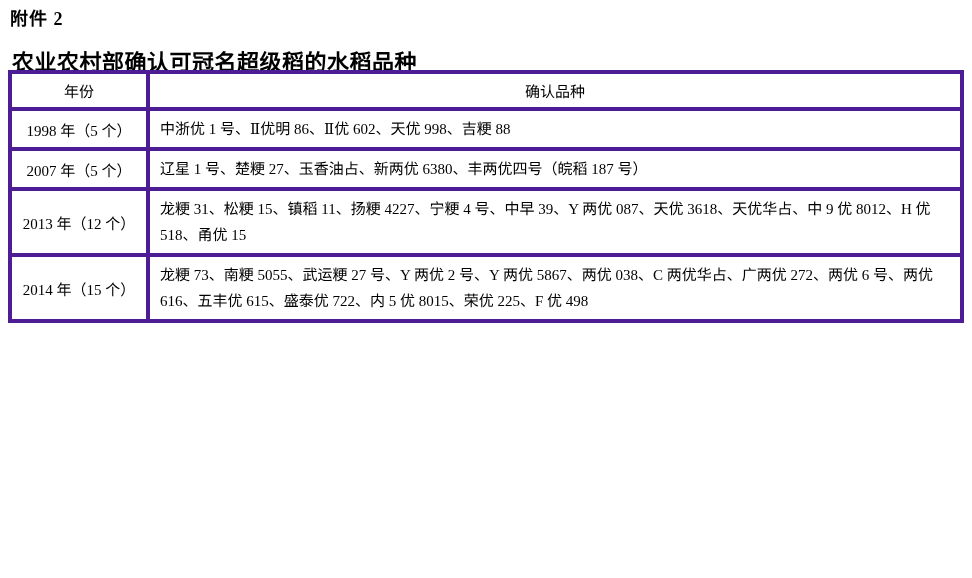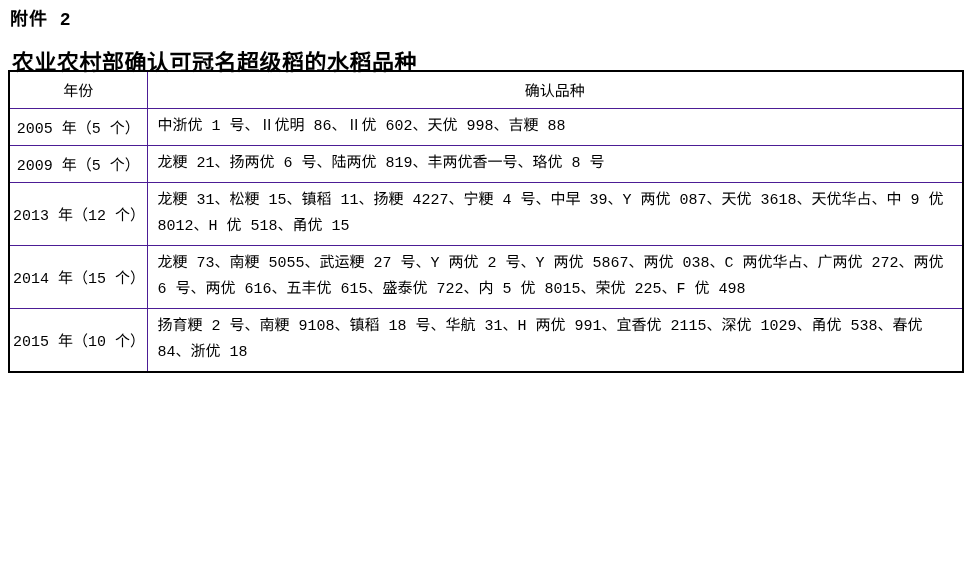--- a/index.html
+++ b/index.html
@@ -9,21 +9,20 @@
     color: #000000;
     font-family: "Liberation Serif", "DejaVu Serif", serif;
   }
   .page {
     position: relative;
     width: 972px;
     height: 578px;
     background: #ffffff;
     overflow: hidden;
     box-sizing: border-box;
-    font-family: Liberation Mono, monospace;
   }
   .attachment-label {
     position: absolute;
     left: 10px;
     top: 4px;
     font-size: 18px;
     font-weight: bold;
     letter-spacing: 1px;
   }
   .doc-title {
@@ -40,21 +39,21 @@
     position: absolute;
     left: 8px;
     top: 70px;
     width: 956px;
     border-collapse: collapse;
     table-layout: fixed;
     border: 2px solid #000000;
   }
   table.varieties th,
   table.varieties td {
-    border: 1px solid #4c1d95;
+    border: 4px solid #4c1d95;
     font-size: 15px;
     font-weight: normal;
     vertical-align: middle;
     box-sizing: border-box;
   }
   th.col-year, td.year-cell {
     width: 138px;
     text-align: center;
     padding: 2px 3px;
     white-space: nowrap;
@@ -82,43 +81,39 @@
   <table class="varieties">
     <thead>
       <tr>
         <th class="col-year">年份</th>
         <th class="col-varieties">确认品种</th>
       </tr>
     </thead>
     <tbody>
 
         <tr>
-          <td class="year-cell">2005 年（5 个）</td>
+          <td class="year-cell">1998 年（5 个）</td>
           <td class="varieties-cell">中浙优 1 号、Ⅱ优明 86、Ⅱ优 602、天优 998、吉粳 88</td>
         </tr>
 
 
+        <tr>
+          <td class="year-cell">2007 年（5 个）</td>
+          <td class="varieties-cell">辽星 1 号、楚粳 27、玉香油占、新两优 6380、丰两优四号（皖稻 187 号）</td>
+        </tr>
 
-        <tr>
-          <td class="year-cell">2009 年（5 个）</td>
-          <td class="varieties-cell">龙粳 21、扬两优 6 号、陆两优 819、丰两优香一号、珞优 8 号</td>
-        </tr>
 
 
 
 
         <tr>
           <td class="year-cell">2013 年（12 个）</td>
           <td class="varieties-cell">龙粳 31、松粳 15、镇稻 11、扬粳 4227、宁粳 4 号、中早 39、Y 两优 087、天优 3618、天优华占、中 9 优 8012、H 优 518、甬优 15</td>
         </tr>
 
         <tr>
           <td class="year-cell">2014 年（15 个）</td>
           <td class="varieties-cell">龙粳 73、南粳 5055、武运粳 27 号、Y 两优 2 号、Y 两优 5867、两优 038、C 两优华占、广两优 272、两优 6 号、两优 616、五丰优 615、盛泰优 722、内 5 优 8015、荣优 225、F 优 498</td>
         </tr>
 
-        <tr>
-          <td class="year-cell">2015 年（10 个）</td>
-          <td class="varieties-cell">扬育粳 2 号、南粳 9108、镇稻 18 号、华航 31、H 两优 991、宜香优 2115、深优 1029、甬优 538、春优 84、浙优 18</td>
-        </tr>
       </tbody>
   </table>
 </div>
 
 </body></html>

